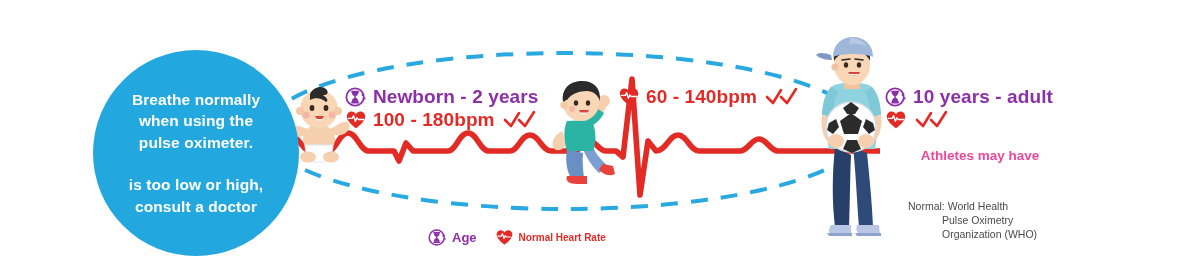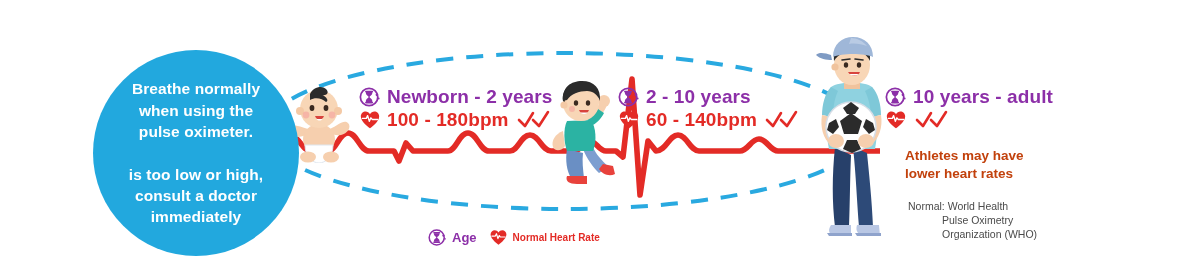--- a/index.html
+++ b/index.html
@@ -41,40 +41,40 @@
   .grp .row + .row{margin-top:1px;}
   .grp .ico{flex:0 0 auto;display:block;}
   .grp .age-txt{
     color:#8c2fa8;font-weight:700;font-size:19px;letter-spacing:.1px;margin-left:6px;
   }
   .grp .rate-txt{
     color:#e32b26;font-weight:700;font-size:19px;letter-spacing:.1px;margin-left:6px;
   }
   .grp .ticks{margin-left:8px;display:block;}
 
-  #grp1{left:359px;top:59px;}
+  #grp1{left:345px;top:59px;}
   #grp2{left:618px;top:59px;}
   #grp3{left:885px;top:59px;}
 
   
   .athletes{
     position:absolute;left:905px;top:120px;width:150px;z-index:7;
-    color:#c2410c;font-weight:700;font-size:13.5px;line-height:1.35;text-align:left;
+    color:#ec4899;font-weight:700;font-size:13.5px;line-height:1.35;text-align:center;
   }
   
   .source{
     position:absolute;left:908px;top:173px;width:150px;z-index:7;
     color:#4a4a4a;font-size:10.5px;line-height:1.32;
   }
   .source .src-label{display:inline;}
   .source .src-line{display:block;margin-left:34px;}
   .source .src-line.first{display:inline;margin-left:0;}
 
   
-  .legend{position:absolute;left:428px;top:201px;display:flex;align-items:center;gap:12px;z-index:7;}
+  .legend{position:absolute;left:428px;top:201px;display:flex;align-items:center;gap:18px;z-index:7;}
   .legend .item{display:flex;align-items:center;}
   .legend .lg-age{color:#8c2fa8;font-weight:700;font-size:13px;margin-left:5px;}
   .legend .lg-rate{color:#e32b26;font-weight:700;font-size:10px;margin-left:5px;}
 
   
   .fig{position:absolute;z-index:5;}
   #fig-baby{left:286px;top:58px;}
   #fig-boy{left:543px;top:52px;}
   #fig-athlete{left:805px;top:8px;}
 </style>
@@ -113,21 +113,20 @@
   </div>
 
   <div class="advice-circle">
     <div class="advice-text">
       <span>Breathe normally</span><br>
       <span>when using the</span><br>
       <span>pulse oximeter.</span><br>
       <br>
       <span>is too low or high,</span><br>
       <span>consult a doctor</span><br>
-      <span>immediately</span>
     </div>
   </div>
 
   <div class="fig" id="fig-baby">
     <svg width="66" height="78" viewBox="0 0 66 78" aria-hidden="true">
 
       <path d="M22,44 C14,42 7,38 3,42 C-1,46 4,52 10,52 C15,52 20,50 23,49 Z" fill="#f6cfae"></path>
 
       <path d="M44,44 C52,40 58,34 62,38 C66,42 61,49 55,50 C50,51 46,49 44,48 Z" fill="#f6cfae"></path>
 
@@ -265,69 +264,57 @@
       <svg class="ticks" width="34" height="22" viewBox="0 0 34 22" aria-hidden="true">
         <path d="M2,11 L8,17 L16,4" fill="none" stroke="#e32b26" stroke-width="2.6" stroke-linecap="round" stroke-linejoin="round"></path>
         <path d="M16,11 L22,17 L31,3" fill="none" stroke="#e32b26" stroke-width="2.6" stroke-linecap="round" stroke-linejoin="round"></path>
       </svg>
     </div>
   </div>
 
   <div class="grp" id="grp2">
     <div class="row">
       <svg class="ico" width="22" height="22" viewBox="0 0 24 24" aria-hidden="true">
+        <path d="M12,21 C12,21 2,14.4 2,8.2 C2,4.9 4.5,2.8 7.2,2.8 C9.2,2.8 10.9,3.9 12,5.6 C13.1,3.9 14.8,2.8 16.8,2.8 C19.5,2.8 22,4.9 22,8.2 C22,14.4 12,21 12,21 Z" fill="#e32b26"></path>
+        <path d="M3.6,10.2 L8,10.2 L9.4,7.2 L11.3,13.4 L13,9.6 L14.4,11.4 L20.4,11.4" fill="none" stroke="#ffffff" stroke-width="1.5" stroke-linejoin="round" stroke-linecap="round"></path>
+      </svg>
+      <span class="rate-txt">60 - 140bpm</span>
+      <svg class="ticks" width="34" height="22" viewBox="0 0 34 22" aria-hidden="true">
+        <path d="M2,11 L8,17 L16,4" fill="none" stroke="#e32b26" stroke-width="2.6" stroke-linecap="round" stroke-linejoin="round"></path>
+        <path d="M16,11 L22,17 L31,3" fill="none" stroke="#e32b26" stroke-width="2.6" stroke-linecap="round" stroke-linejoin="round"></path>
+      </svg>
+    </div>
+  </div>
+
+  <div class="grp" id="grp3">
+    <div class="row">
+      <svg class="ico" width="22" height="22" viewBox="0 0 24 24" aria-hidden="true">
         <circle cx="11" cy="12" r="9.5" fill="none" stroke="#8c2fa8" stroke-width="1.9"></circle>
         <path d="M7.5,6.5 L14.5,6.5 L14.5,8 C14.5,10 11.5,11 11.5,12 C11.5,13 14.5,14 14.5,16 L14.5,17.5 L7.5,17.5 L7.5,16 C7.5,14 10.5,13 10.5,12 C10.5,11 7.5,10 7.5,8 Z" fill="#8c2fa8"></path>
         <rect x="6.6" y="5.2" width="8.8" height="1.8" rx=".9" fill="#8c2fa8"></rect>
         <rect x="6.6" y="17.2" width="8.8" height="1.8" rx=".9" fill="#8c2fa8"></rect>
         <circle cx="19.6" cy="9.6" r="1.5" fill="#8c2fa8"></circle>
         <circle cx="21.4" cy="13.6" r="1.1" fill="#8c2fa8"></circle>
       </svg>
-      <span class="age-txt">2 - 10 years</span>
+      <span class="age-txt">10 years - adult</span>
     </div>
     <div class="row">
       <svg class="ico" width="22" height="22" viewBox="0 0 24 24" aria-hidden="true">
         <path d="M12,21 C12,21 2,14.4 2,8.2 C2,4.9 4.5,2.8 7.2,2.8 C9.2,2.8 10.9,3.9 12,5.6 C13.1,3.9 14.8,2.8 16.8,2.8 C19.5,2.8 22,4.9 22,8.2 C22,14.4 12,21 12,21 Z" fill="#e32b26"></path>
         <path d="M3.6,10.2 L8,10.2 L9.4,7.2 L11.3,13.4 L13,9.6 L14.4,11.4 L20.4,11.4" fill="none" stroke="#ffffff" stroke-width="1.5" stroke-linejoin="round" stroke-linecap="round"></path>
       </svg>
-      <span class="rate-txt">60 - 140bpm</span>
       <svg class="ticks" width="34" height="22" viewBox="0 0 34 22" aria-hidden="true">
         <path d="M2,11 L8,17 L16,4" fill="none" stroke="#e32b26" stroke-width="2.6" stroke-linecap="round" stroke-linejoin="round"></path>
         <path d="M16,11 L22,17 L31,3" fill="none" stroke="#e32b26" stroke-width="2.6" stroke-linecap="round" stroke-linejoin="round"></path>
       </svg>
     </div>
   </div>
 
-  <div class="grp" id="grp3">
-    <div class="row">
-      <svg class="ico" width="22" height="22" viewBox="0 0 24 24" aria-hidden="true">
-        <circle cx="11" cy="12" r="9.5" fill="none" stroke="#8c2fa8" stroke-width="1.9"></circle>
-        <path d="M7.5,6.5 L14.5,6.5 L14.5,8 C14.5,10 11.5,11 11.5,12 C11.5,13 14.5,14 14.5,16 L14.5,17.5 L7.5,17.5 L7.5,16 C7.5,14 10.5,13 10.5,12 C10.5,11 7.5,10 7.5,8 Z" fill="#8c2fa8"></path>
-        <rect x="6.6" y="5.2" width="8.8" height="1.8" rx=".9" fill="#8c2fa8"></rect>
-        <rect x="6.6" y="17.2" width="8.8" height="1.8" rx=".9" fill="#8c2fa8"></rect>
-        <circle cx="19.6" cy="9.6" r="1.5" fill="#8c2fa8"></circle>
-        <circle cx="21.4" cy="13.6" r="1.1" fill="#8c2fa8"></circle>
-      </svg>
-      <span class="age-txt">10 years - adult</span>
-    </div>
-    <div class="row">
-      <svg class="ico" width="22" height="22" viewBox="0 0 24 24" aria-hidden="true">
-        <path d="M12,21 C12,21 2,14.4 2,8.2 C2,4.9 4.5,2.8 7.2,2.8 C9.2,2.8 10.9,3.9 12,5.6 C13.1,3.9 14.8,2.8 16.8,2.8 C19.5,2.8 22,4.9 22,8.2 C22,14.4 12,21 12,21 Z" fill="#e32b26"></path>
-        <path d="M3.6,10.2 L8,10.2 L9.4,7.2 L11.3,13.4 L13,9.6 L14.4,11.4 L20.4,11.4" fill="none" stroke="#ffffff" stroke-width="1.5" stroke-linejoin="round" stroke-linecap="round"></path>
-      </svg>
-      <svg class="ticks" width="34" height="22" viewBox="0 0 34 22" aria-hidden="true">
-        <path d="M2,11 L8,17 L16,4" fill="none" stroke="#e32b26" stroke-width="2.6" stroke-linecap="round" stroke-linejoin="round"></path>
-        <path d="M16,11 L22,17 L31,3" fill="none" stroke="#e32b26" stroke-width="2.6" stroke-linecap="round" stroke-linejoin="round"></path>
-      </svg>
-    </div>
-  </div>
-
   <div class="athletes">
     <span>Athletes may have</span><br>
-    <span>lower heart rates</span>
   </div>
 
   <div class="source">
     <span class="src-label">Normal:</span>
     <span class="src-line first">World Health</span>
     <span class="src-line">Pulse Oximetry</span>
     <span class="src-line">Organization (WHO)</span>
   </div>
 
   <div class="legend">

